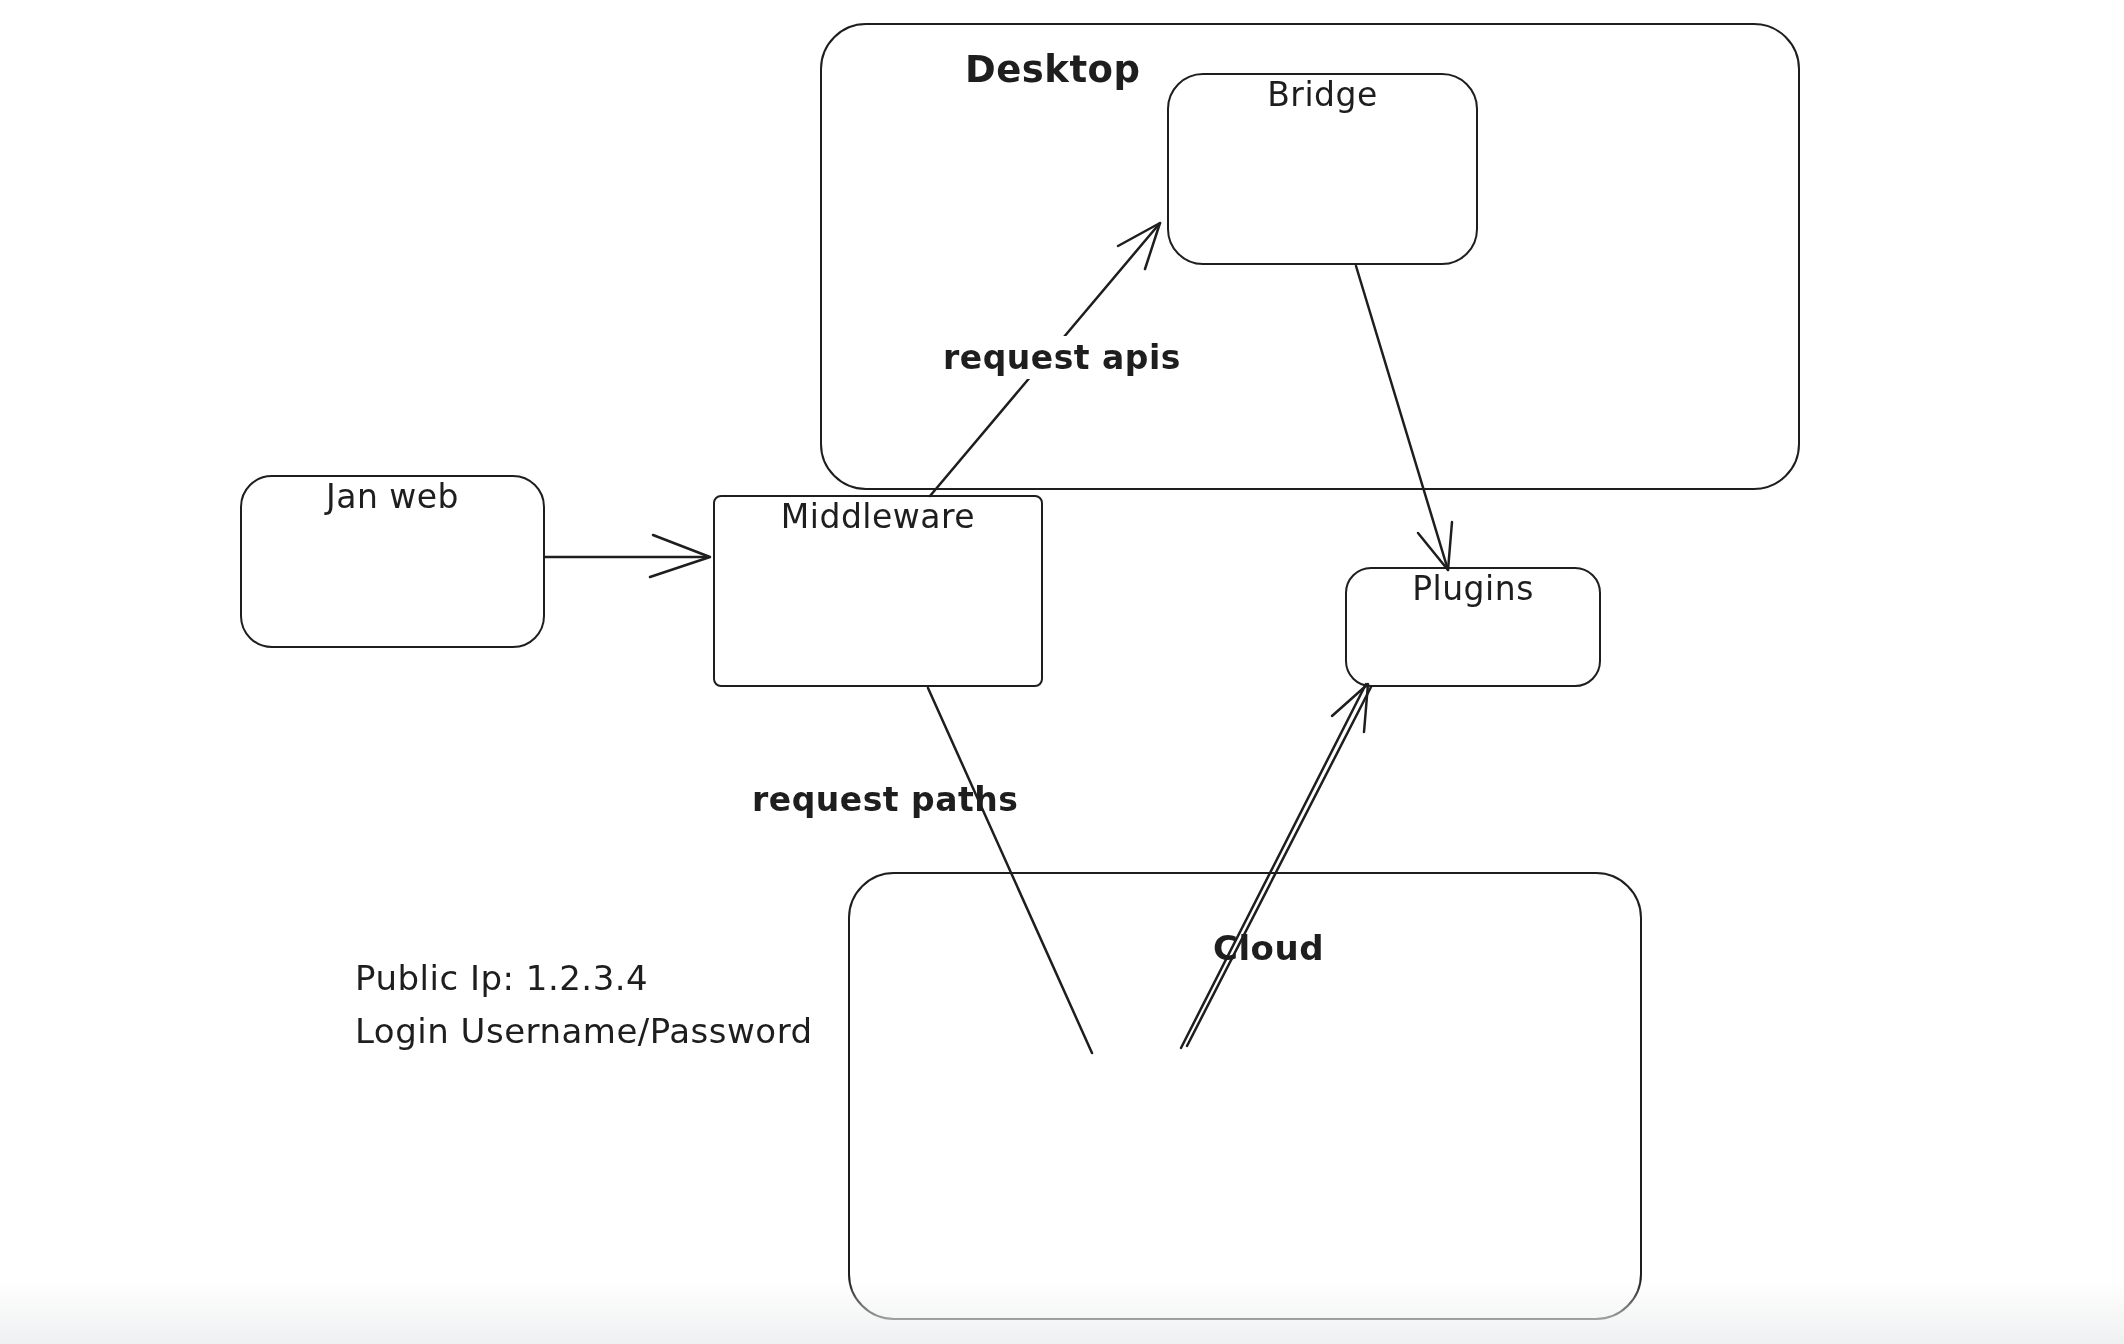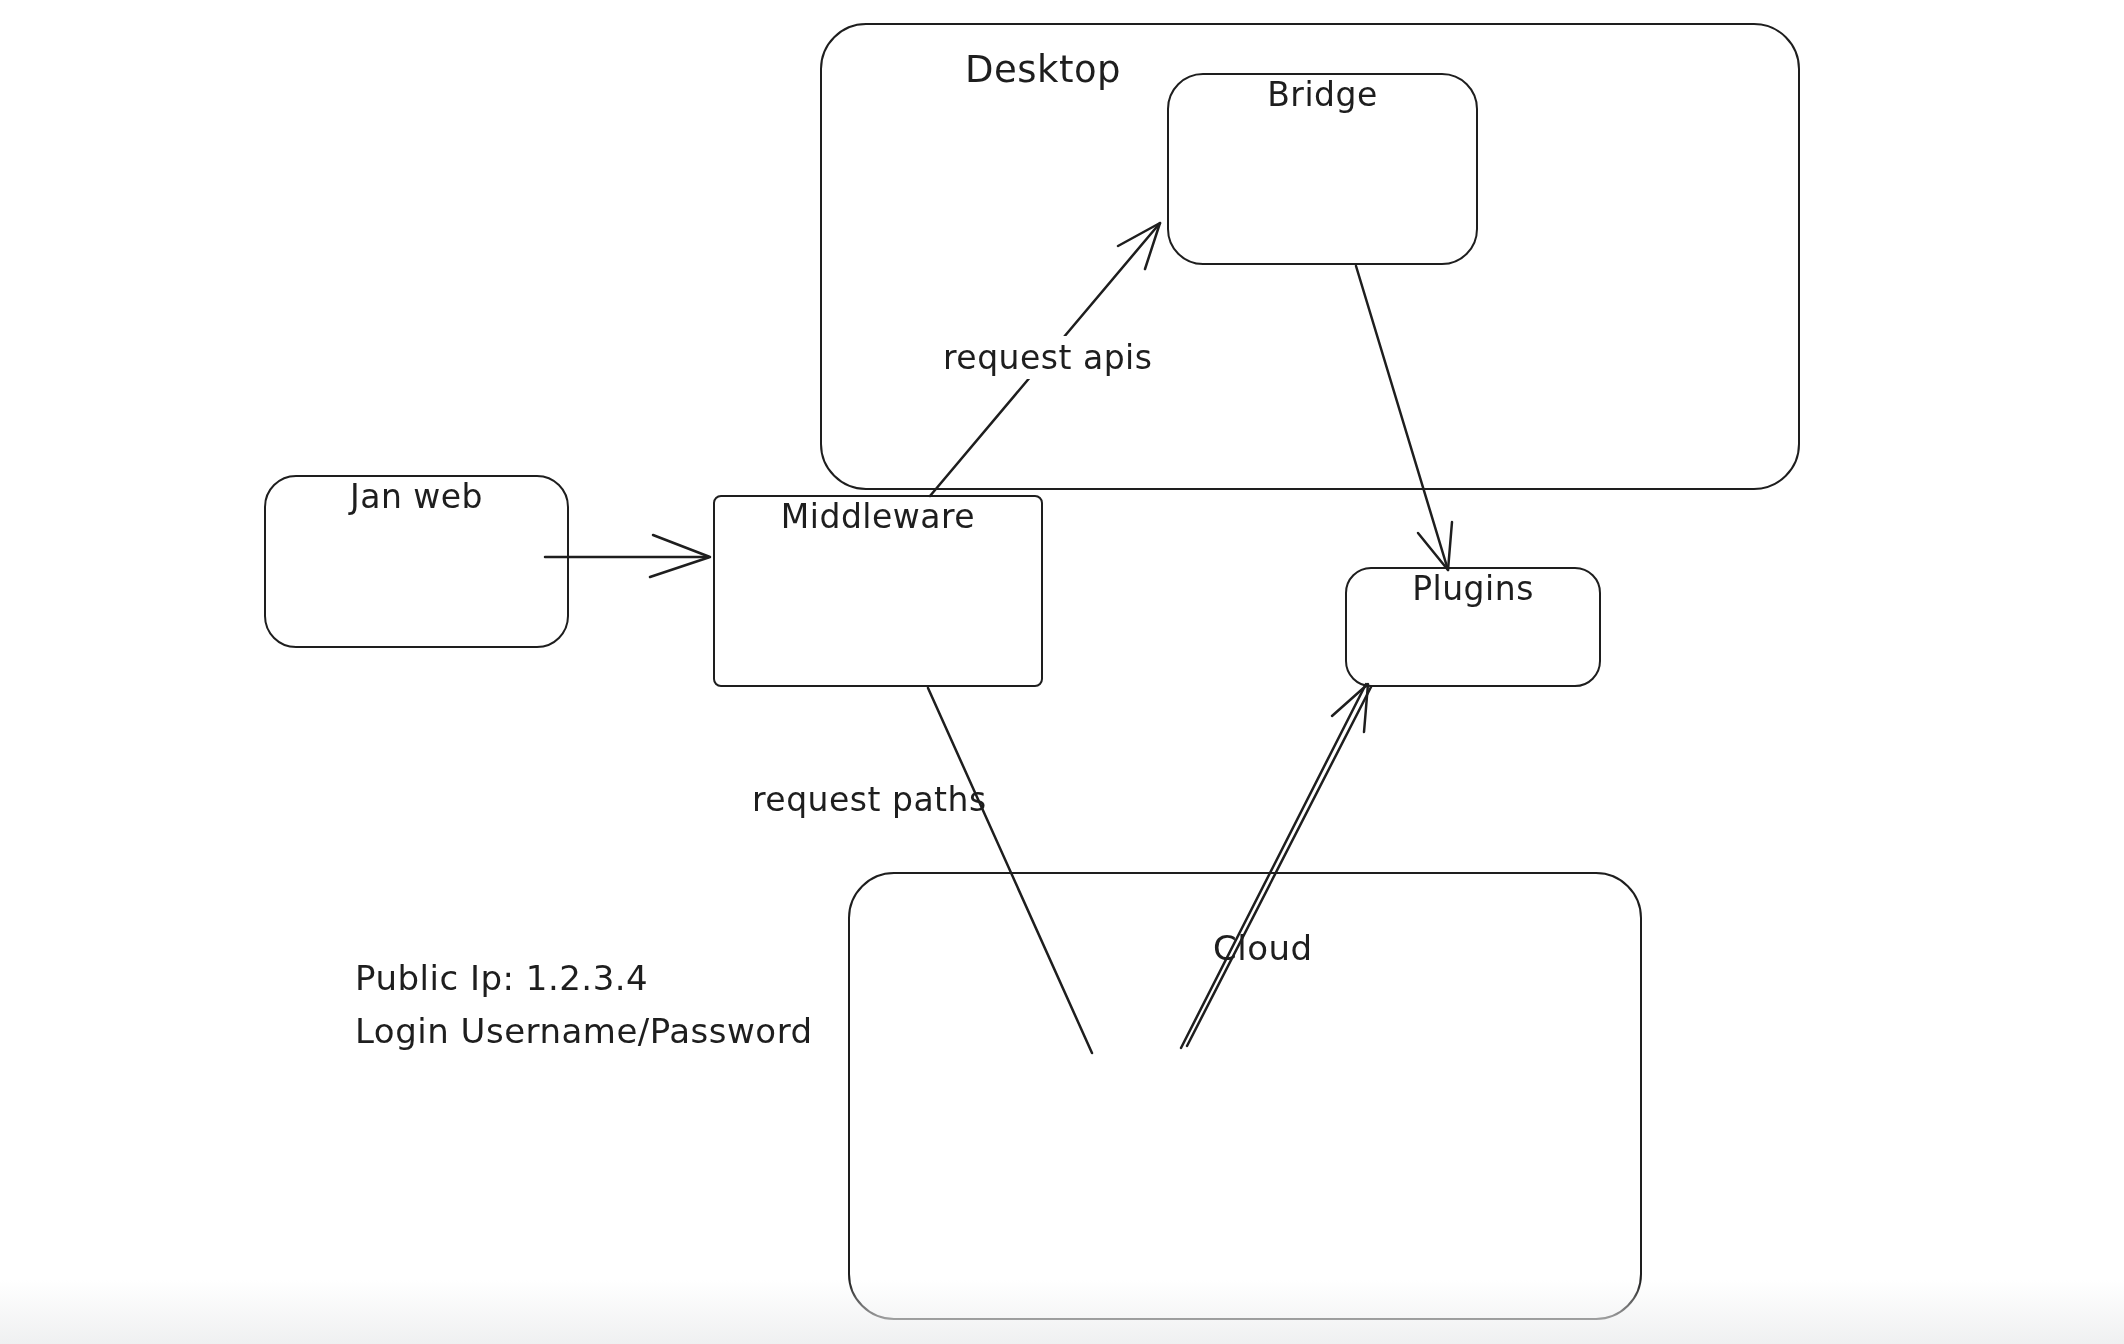--- a/index.html
+++ b/index.html
@@ -25,29 +25,30 @@
     border: 2.5px solid #1e1e1e;
     background: #ffffff;
     box-sizing: border-box;
     display: flex;
     align-items: flex-start;
     justify-content: center;
     font-size: 33px;
     letter-spacing: 0.5px;
     white-space: nowrap;
   }
-  .node.jan-web     { left: 240px;  top: 475px;  width: 305px; height: 173px; border-radius: 32px; margin-left: 24px; }
+  .node.jan-web     { left: 240px;  top: 475px;  width: 305px; height: 173px; border-radius: 32px; }
   .node.middleware  { left: 713px;  top: 495px;  width: 330px; height: 192px; border-radius: 8px; }
   .node.bridge      { left: 1167px; top: 73px;   width: 311px; height: 192px; border-radius: 36px; }
   .node.plugins     { left: 1345px; top: 567px;  width: 256px; height: 120px; border-radius: 26px; }
   .node.http-server { left: 972px;  top: 1055px; width: 258px; height: 195px; border-radius: 40px; }
   .label {
     position: absolute;
     white-space: nowrap;
     letter-spacing: 0.5px;
+    font-weight: bold;
   }
   .container-label { font-size: 37px; }
   .label.desktop-label { left: 965px;  top: 48px; }
   .label.cloud-label   { left: 1213px; top: 928px; font-size: 34px; }
   .edge-label { font-size: 33px; }
   .label.request-paths { left: 752px; top: 780px; }
   .label.electron-apis {
     left: 935px; top: 336px;
     background: #ffffff;
     padding: 2px 8px;

